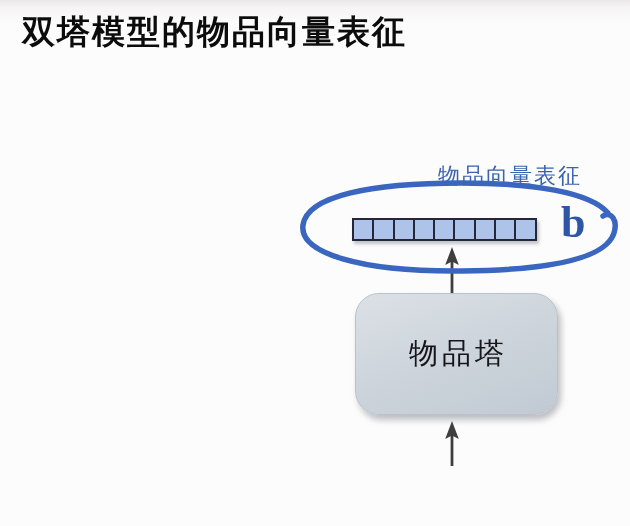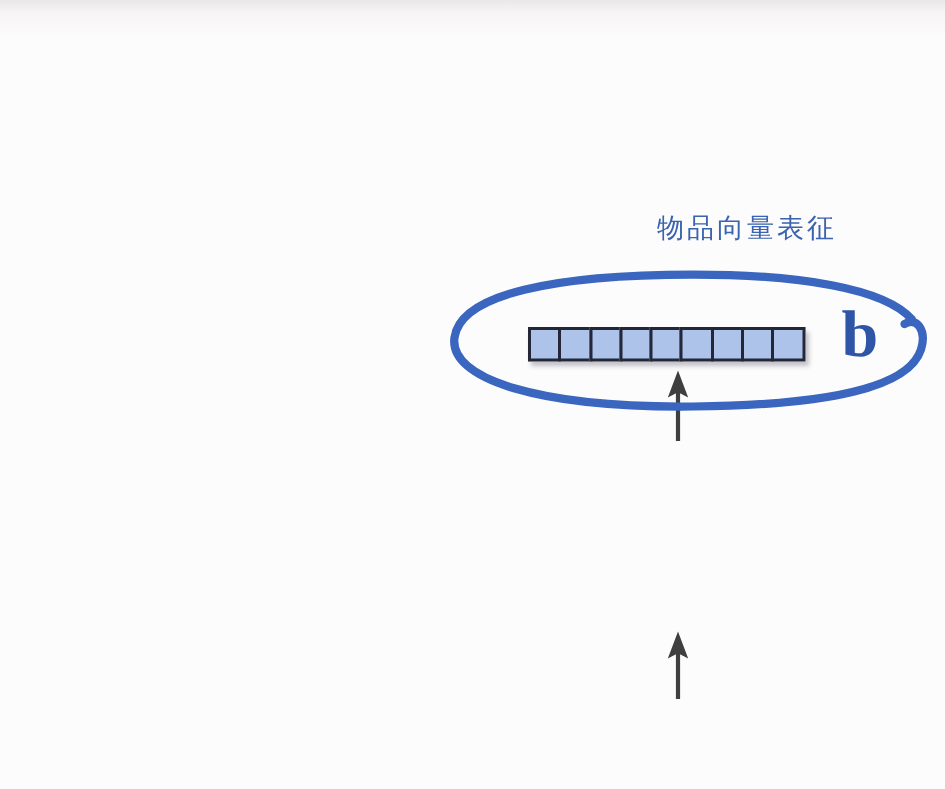--- a/index.html
+++ b/index.html
@@ -21,22 +21,22 @@
   .slide{
     position:relative;width:630px;height:526px;
     background:linear-gradient(180deg,#e9e7e7 0px,#f6f4f4 8px,#fdfcfc 24px,#fdfcfc 100%);
   }
   .slide-title{
     position:absolute;left:22px;top:10px;
     font-size:33px;font-weight:bold;letter-spacing:2px;
     color:var(--title-color);white-space:nowrap;
   }
   .vector-label{
-    position:absolute;left:438px;top:140px;
-    font-size:18px;letter-spacing:2px;color:var(--accent-blue);
+    position:absolute;left:438px;top:161px;
+    font-size:22px;letter-spacing:2px;color:var(--accent-blue);
     white-space:nowrap;
   }
   .ellipse-svg{
     position:absolute;left:294px;top:177px;width:330px;height:102px;
     z-index:2;
   }
   .ellipse-path{
     fill:none;stroke:var(--ellipse-blue);stroke-width:5.5;
     stroke-linecap:round;stroke-linejoin:round;
   }
@@ -78,20 +78,21 @@
     position:absolute;left:392px;top:471px;
     font-size:28px;letter-spacing:2px;color:var(--accent-blue);
     white-space:nowrap;
   }
 </style>
 </head>
 <body>
 
 <div class="slide">
 
+  <h1 class="slide-title">双塔模型的物品向量表征</h1>
 
   <div class="vector-label">物品向量表征</div>
 
   <svg class="arrow-svg arrow-top" viewBox="0 0 24 48">
     <line class="arrow-shaft" x1="12" y1="15" x2="12" y2="48"></line>
     <polygon class="arrow-head" points="12,1 5.2,19 12,15.5 18.8,19"></polygon>
   </svg>
 
   <svg class="ellipse-svg" viewBox="0 0 330 102">
     <path class="ellipse-path" d="M 314 36
@@ -109,20 +110,23 @@
       <div class="vector-cell"></div>
       <div class="vector-cell"></div>
       <div class="vector-cell"></div>
       <div class="vector-cell"></div>
       <div class="vector-cell"></div>
       <div class="vector-cell"></div>
     </div>
 
   <div class="vector-symbol">b</div>
 
+  <div class="tower-box">
+    <span class="tower-label">物品塔</span>
+  </div>
 
   <svg class="arrow-svg arrow-bottom" viewBox="0 0 24 46">
     <line class="arrow-shaft" x1="12" y1="15" x2="12" y2="46"></line>
     <polygon class="arrow-head" points="12,1 5.2,19 12,15.5 18.8,19"></polygon>
   </svg>
 
 
 </div>
 
 </body></html>

